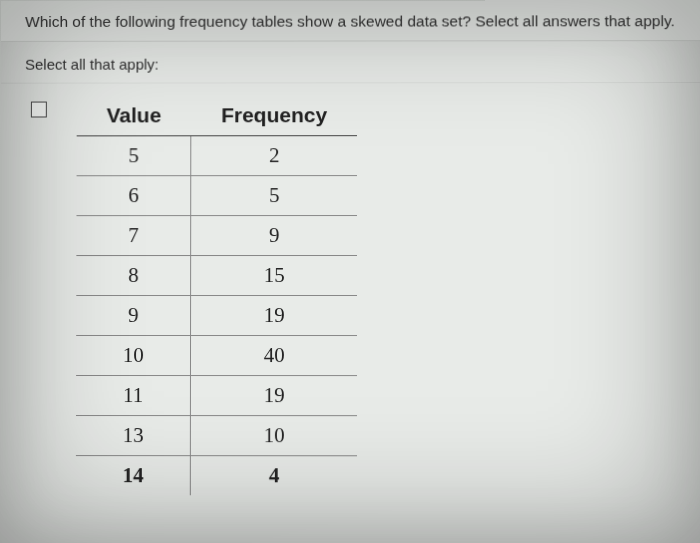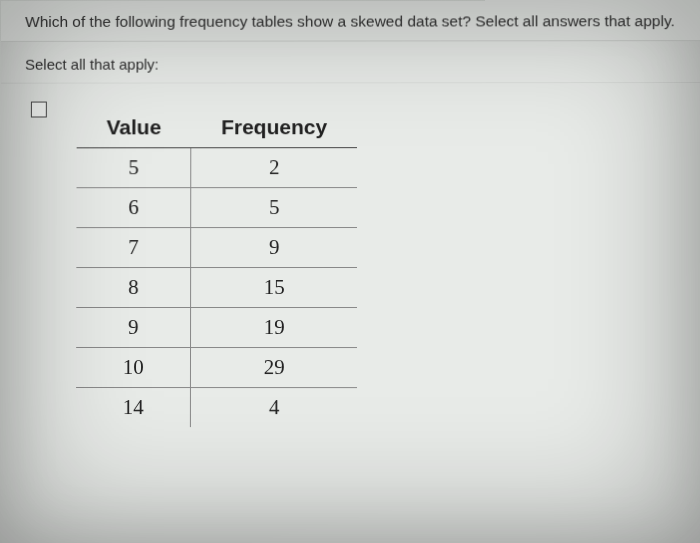--- a/index.html
+++ b/index.html
@@ -49,21 +49,21 @@
       height: 16px;
       border: 1.5px solid #4a4a4a;
       background: #f4f6f4;
       margin-top: 8px;
       margin-right: 30px;
       flex-shrink: 0;
       cursor: pointer;
     }
     .freq-table {
       border-collapse: collapse;
-      margin-top: 16px;
+      margin-top: 4px;
     }
     .freq-table th {
       font-family: Arial, sans-serif;
       font-size: 21px;
       font-weight: bold;
       color: #222;
       padding: 6px 30px 8px 30px;
       border-bottom: 1.5px solid #444;
       text-align: center;
     }
@@ -73,20 +73,21 @@
       color: #222;
       padding: 7px 30px;
       text-align: center;
       border-bottom: 1px solid #888;
     }
     .freq-table td:first-child {
       border-right: 1px solid #888;
     }
     .freq-table tr:last-child td {
       border-bottom: none;
+      font-weight: bold;
     }
     .vignette {
       position: absolute;
       inset: 0;
       pointer-events: none;
       box-shadow: inset 0 0 120px 20px rgba(0,0,0,0.28);
     }
   </style>
 </head>
 <body>
@@ -121,21 +122,29 @@
         <tr>
           <td>8</td>
           <td>15</td>
         </tr>
         <tr>
           <td>9</td>
           <td>19</td>
         </tr>
         <tr>
           <td>10</td>
-          <td>29</td>
+          <td>40</td>
+        </tr>
+        <tr>
+          <td>11</td>
+          <td>19</td>
+        </tr>
+        <tr>
+          <td>13</td>
+          <td>10</td>
         </tr>
         <tr>
           <td>14</td>
           <td>4</td>
         </tr>
       </tbody>
     </table>
   </div>
 </div>
 <div class="vignette"></div>

